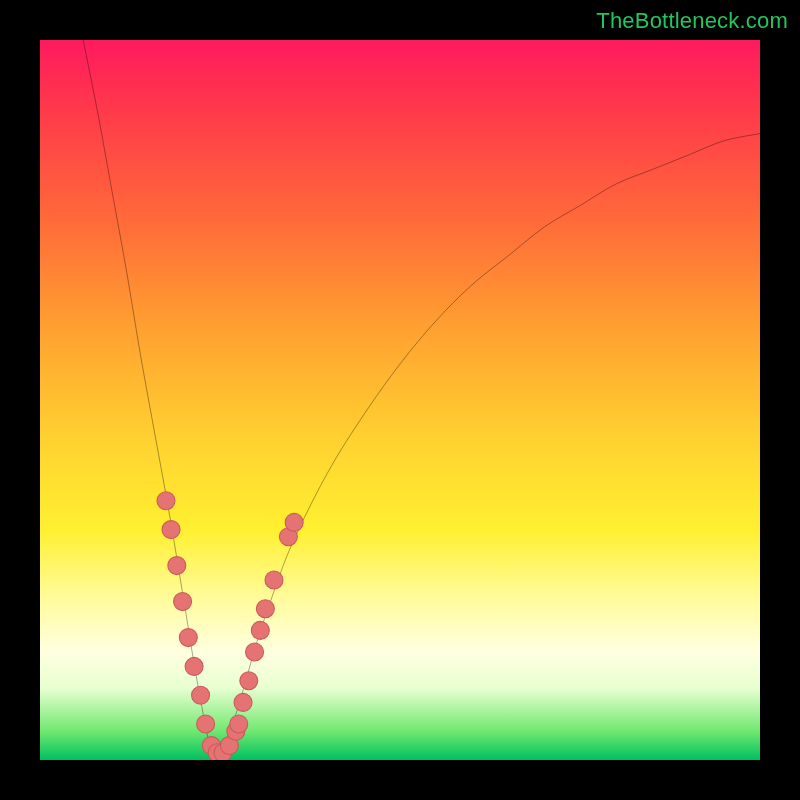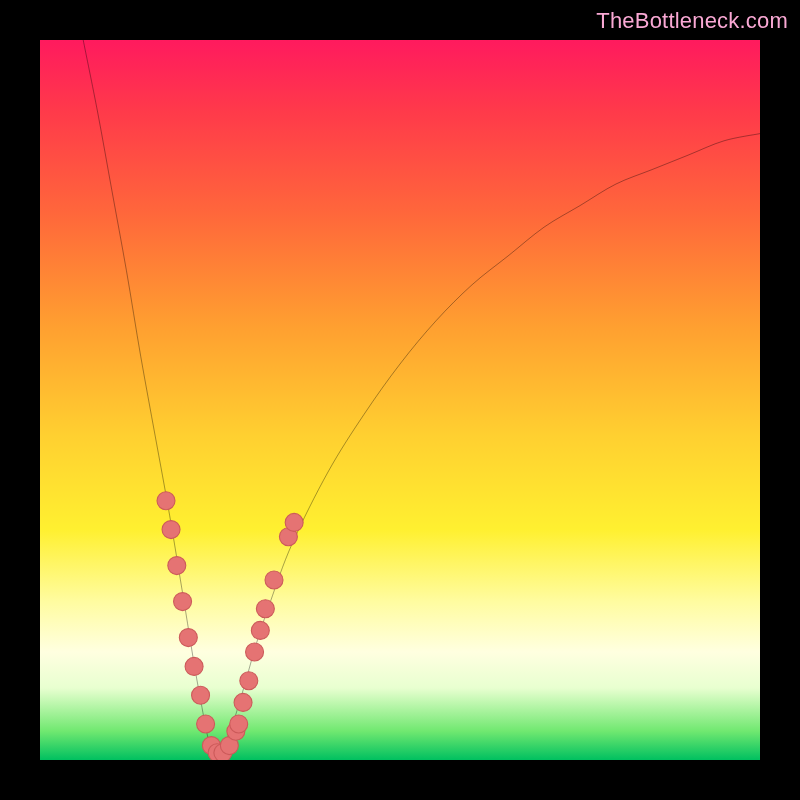--- a/index.html
+++ b/index.html
@@ -47,21 +47,21 @@
     );
   }
   .curve-layer {
     position: absolute;
     inset: 0;
   }
   .watermark {
     position: absolute;
     top: 8px;
     right: 12px;
-    color: #f9a8d4;
+    color: #22c55e;
     font-size: 22px;
     font-weight: 500;
     letter-spacing: 0.2px;
     user-select: none;
   }
 </style>
 </head>
 <body>
 
 <div class="frame">

